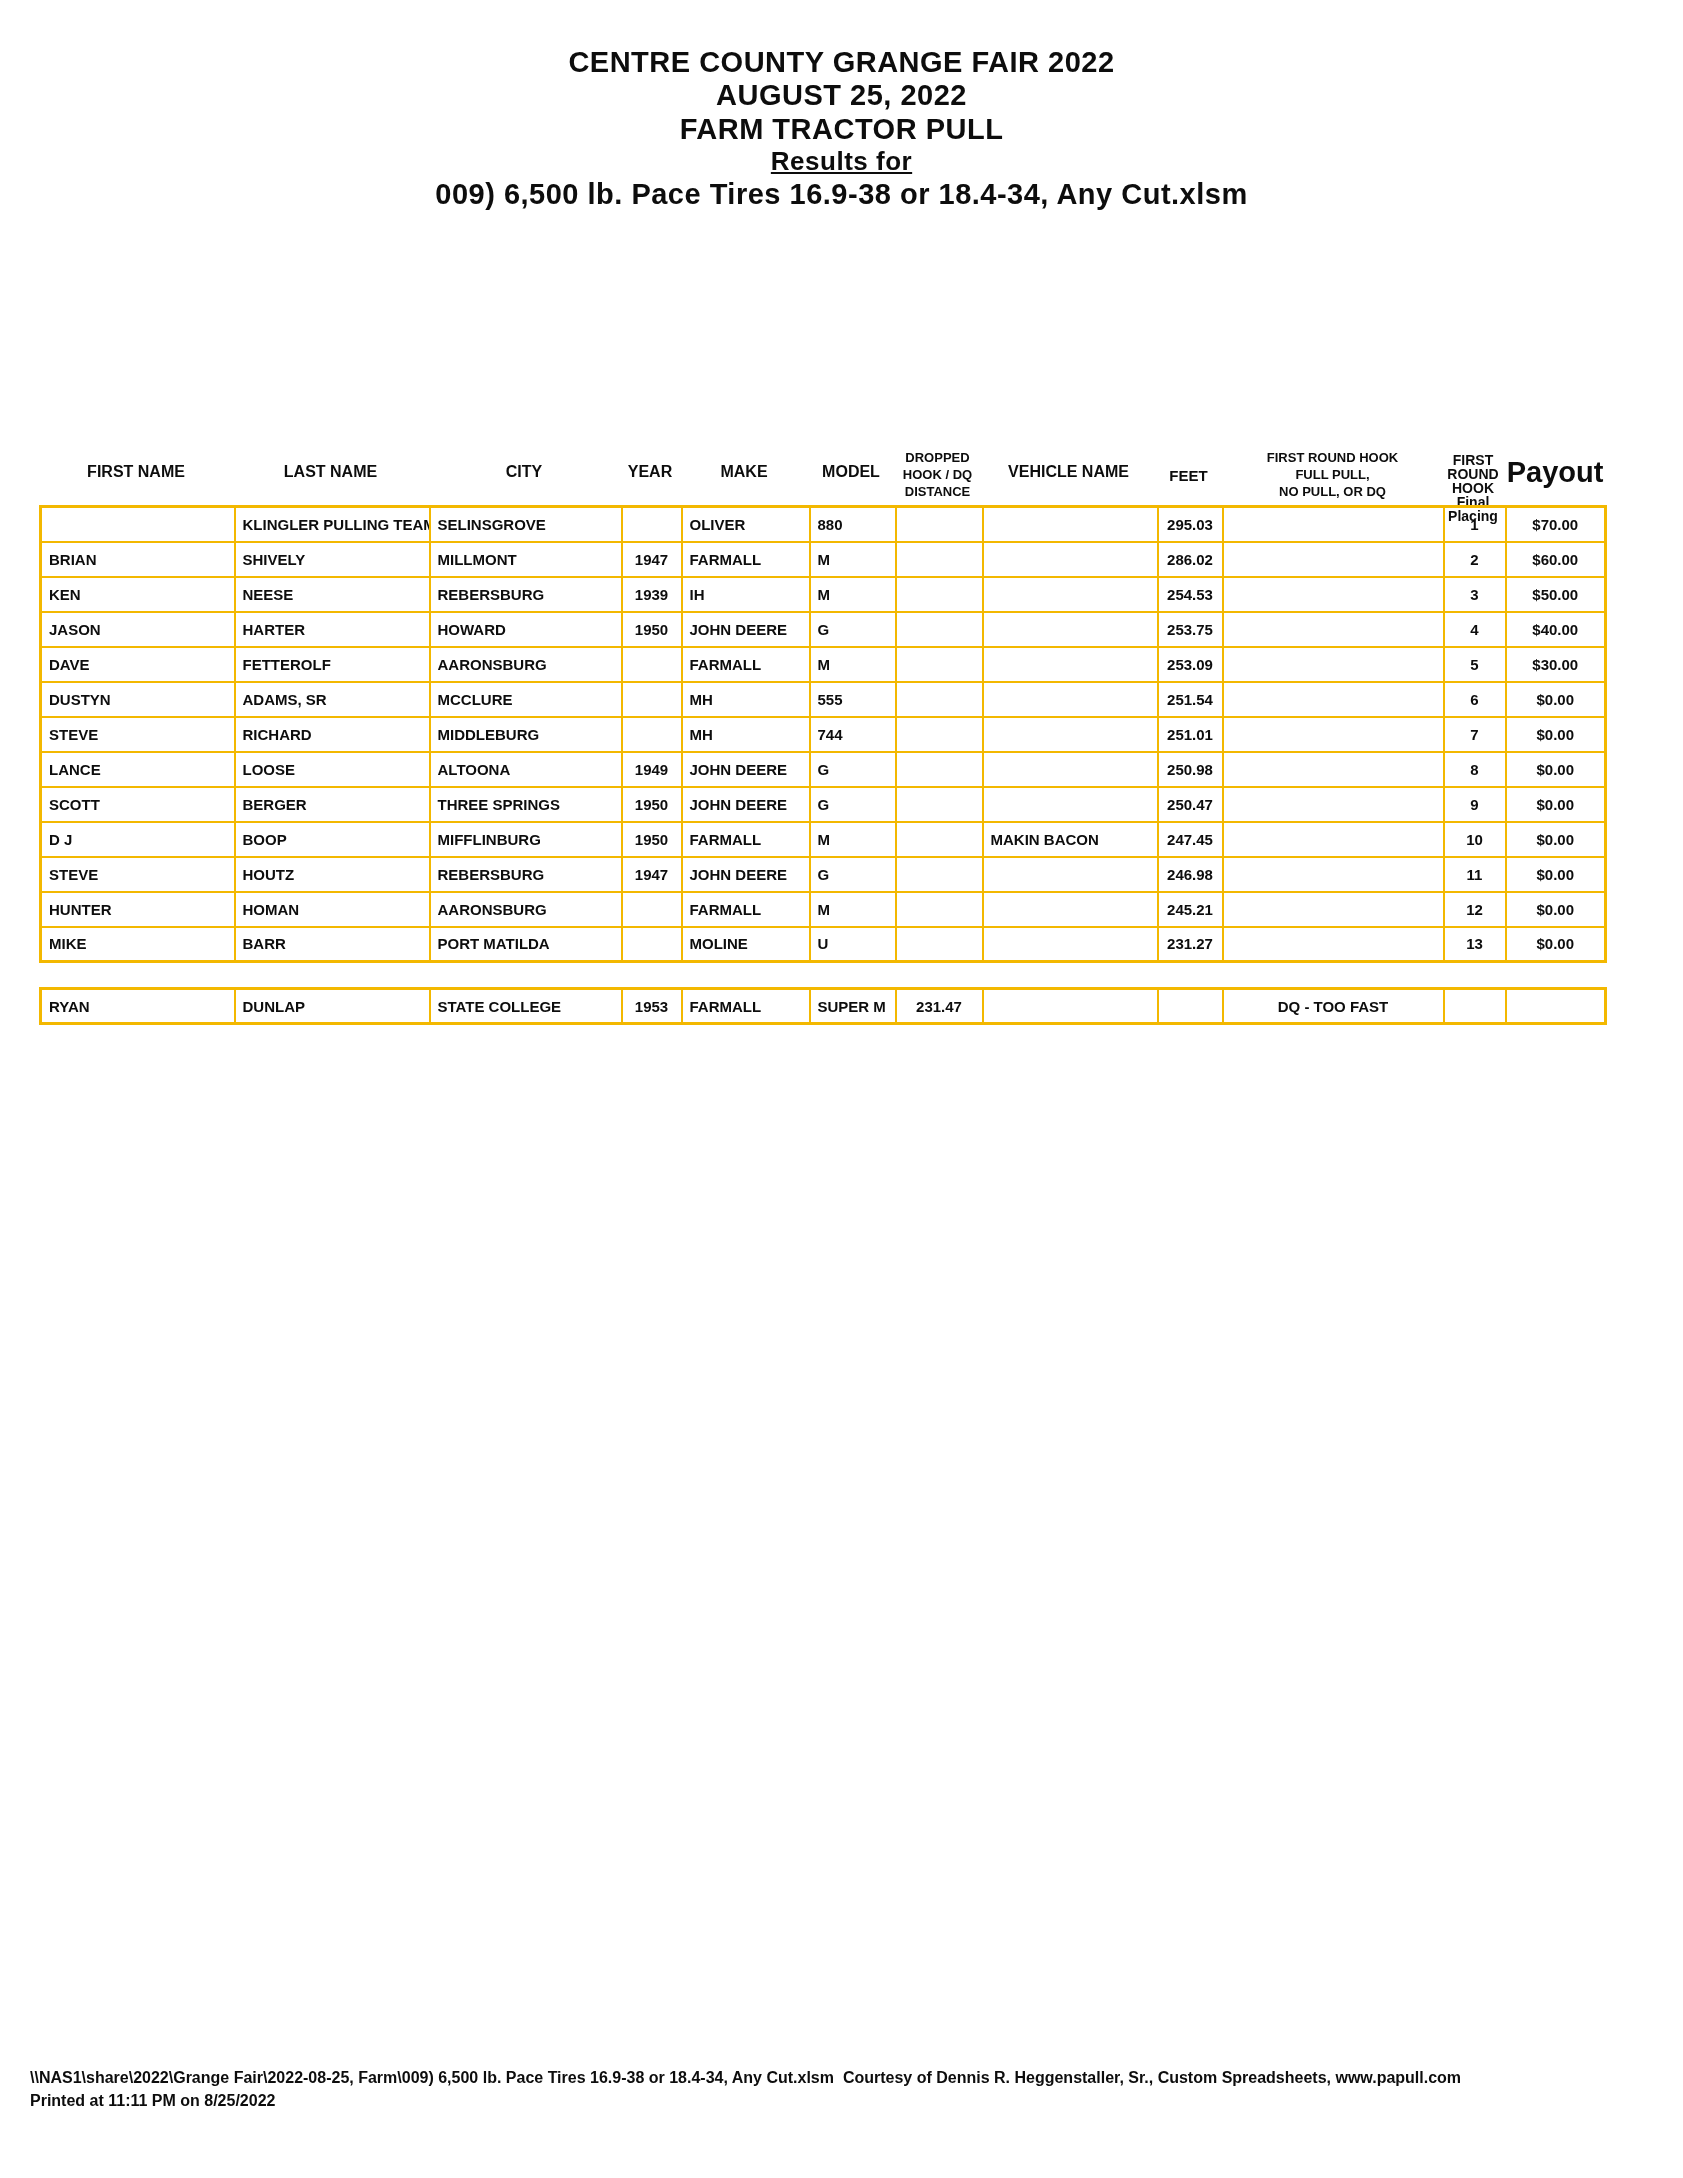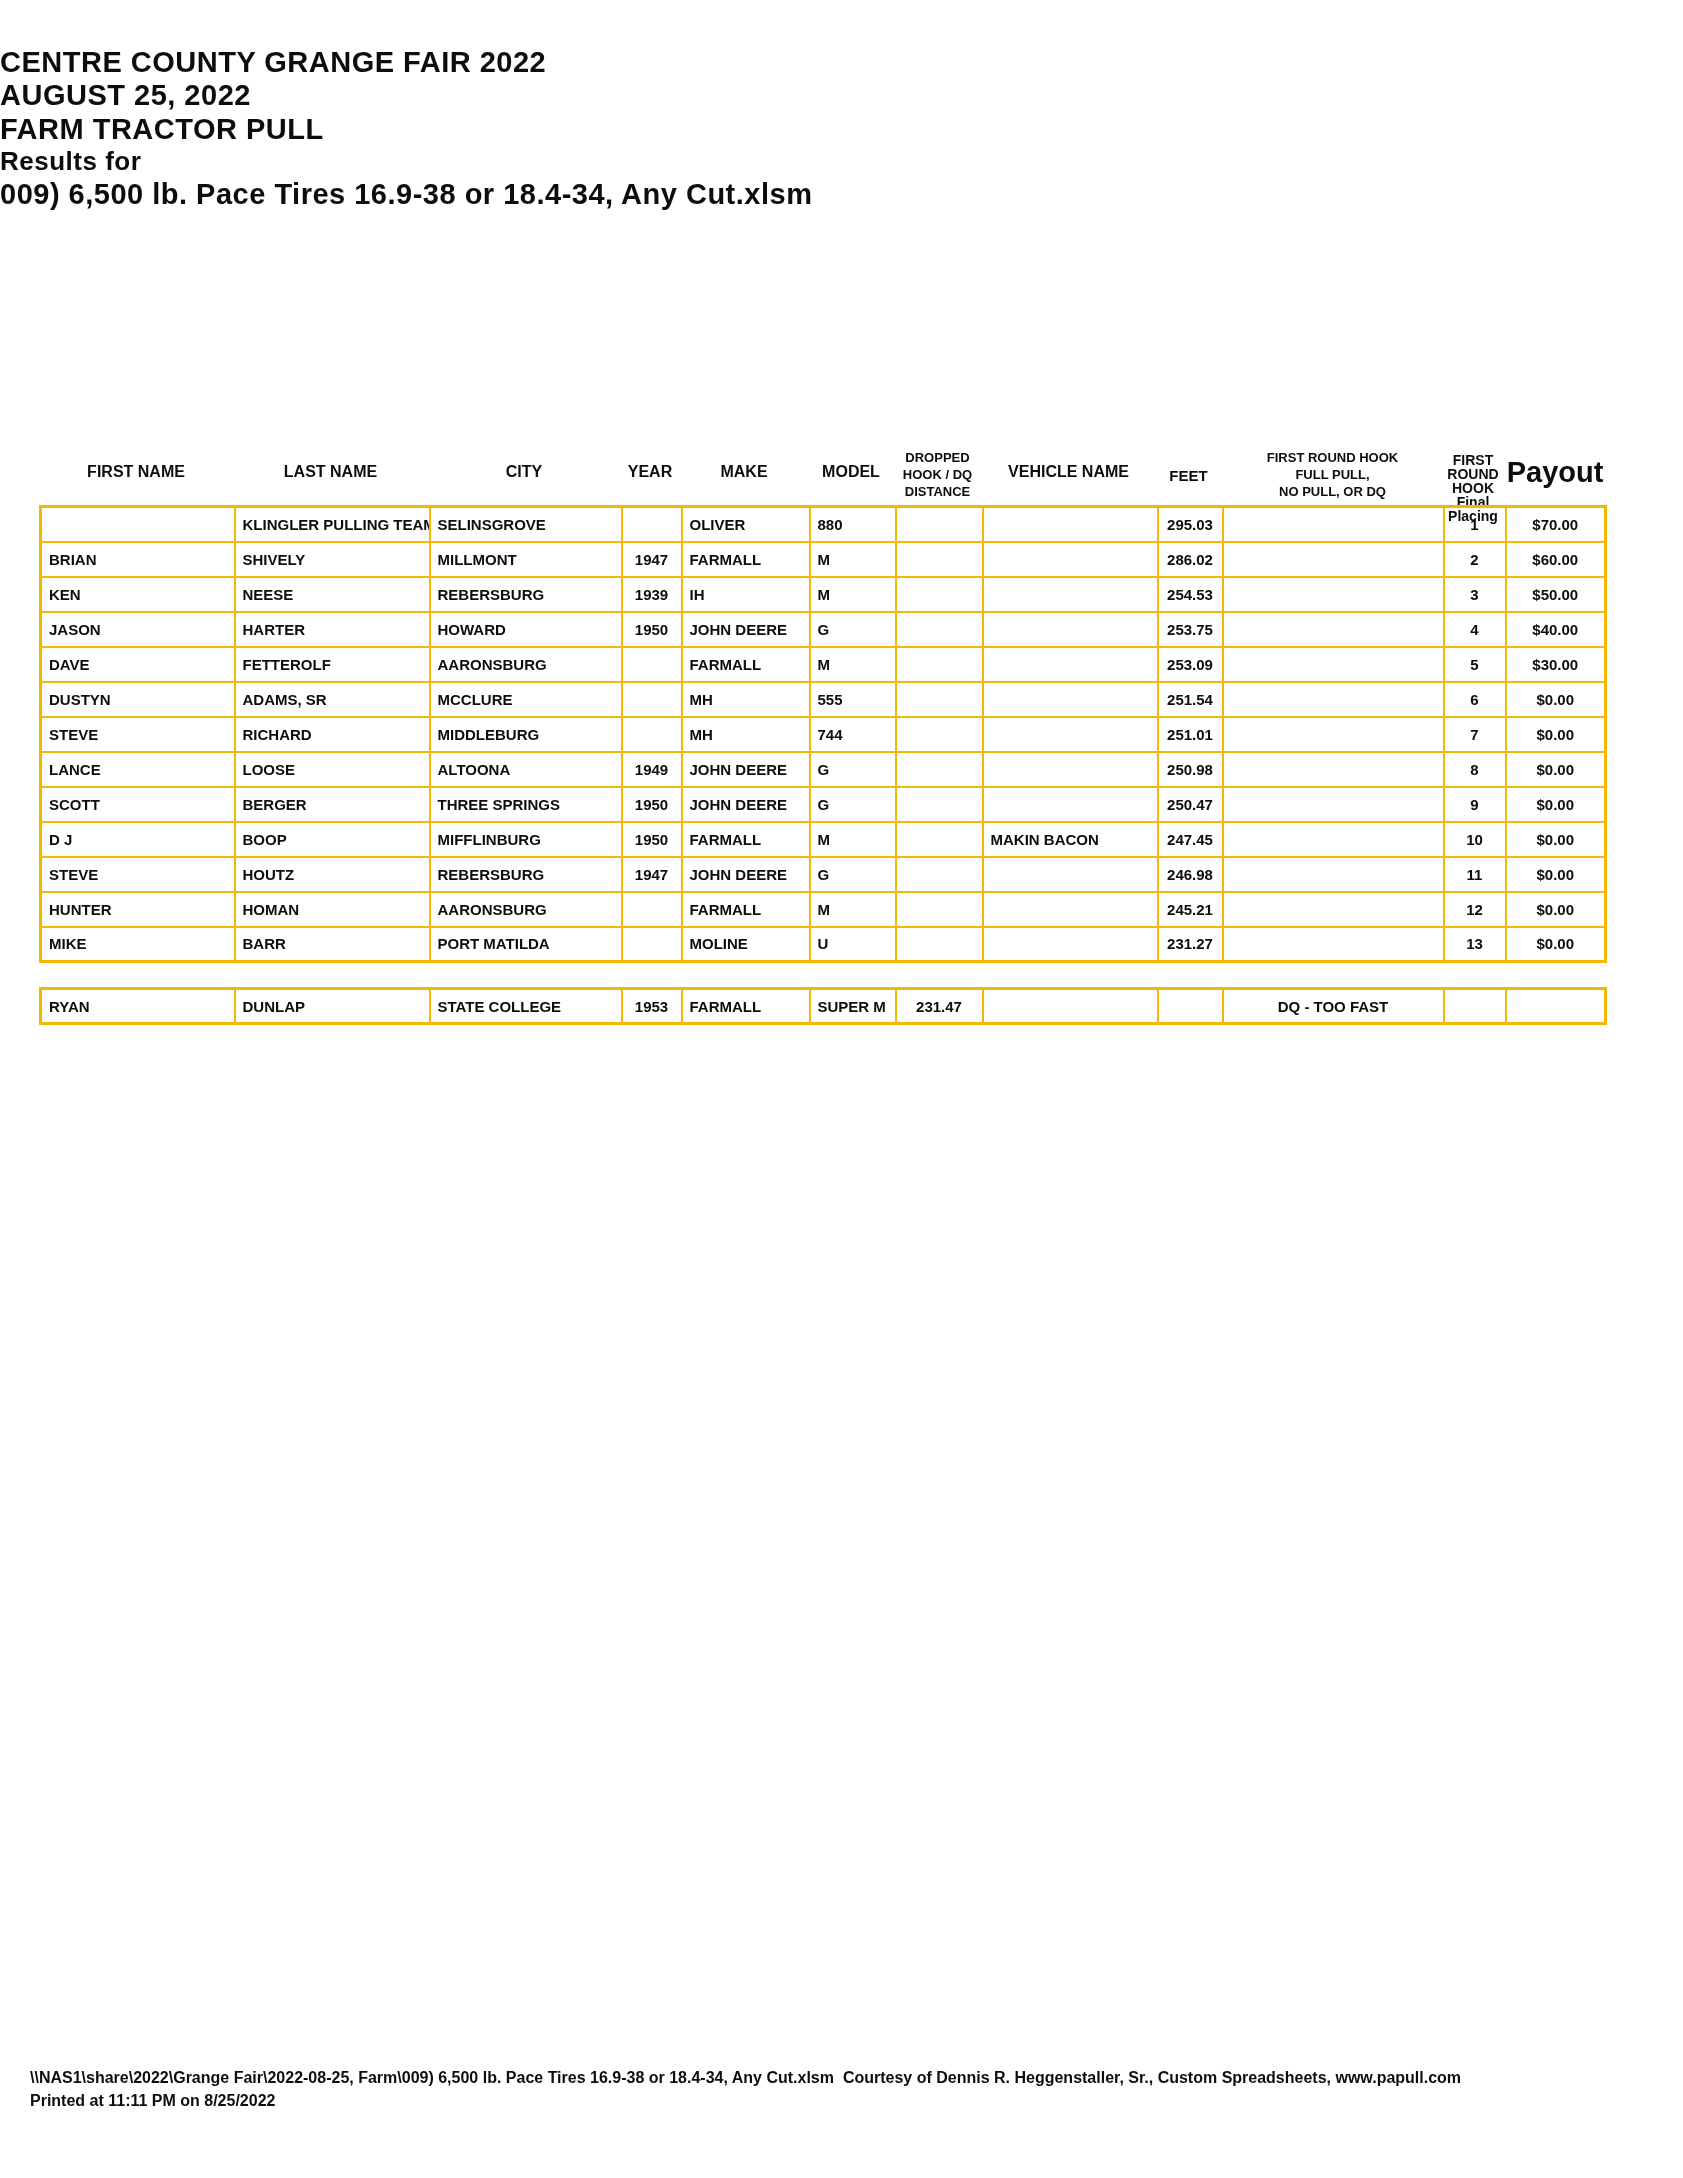--- a/index.html
+++ b/index.html
@@ -12,29 +12,29 @@
     height: 2178px;
     background: #ffffff;
     overflow: hidden;
   }
 
   
   .title-line {
     position: absolute;
     left: 0;
     width: 100%;
-    text-align: left;
+    text-align: center;
     font-weight: bold;
     letter-spacing: 0.5px;
     white-space: pre;
   }
   .tl1 { top: 46px;  font-size: 29px; }
   .tl2 { top: 79px;  font-size: 29px; }
   .tl3 { top: 113px; font-size: 29px; }
-  .tl4 { top: 146px; font-size: 26px; }
+  .tl4 { top: 146px; font-size: 26px; text-decoration: underline; }
   .tl5 { top: 178px; font-size: 29px; }
 
   
   .ch {
     position: absolute;
     text-align: center;
     font-weight: bold;
     white-space: pre-line;
     line-height: 18px;
   }

